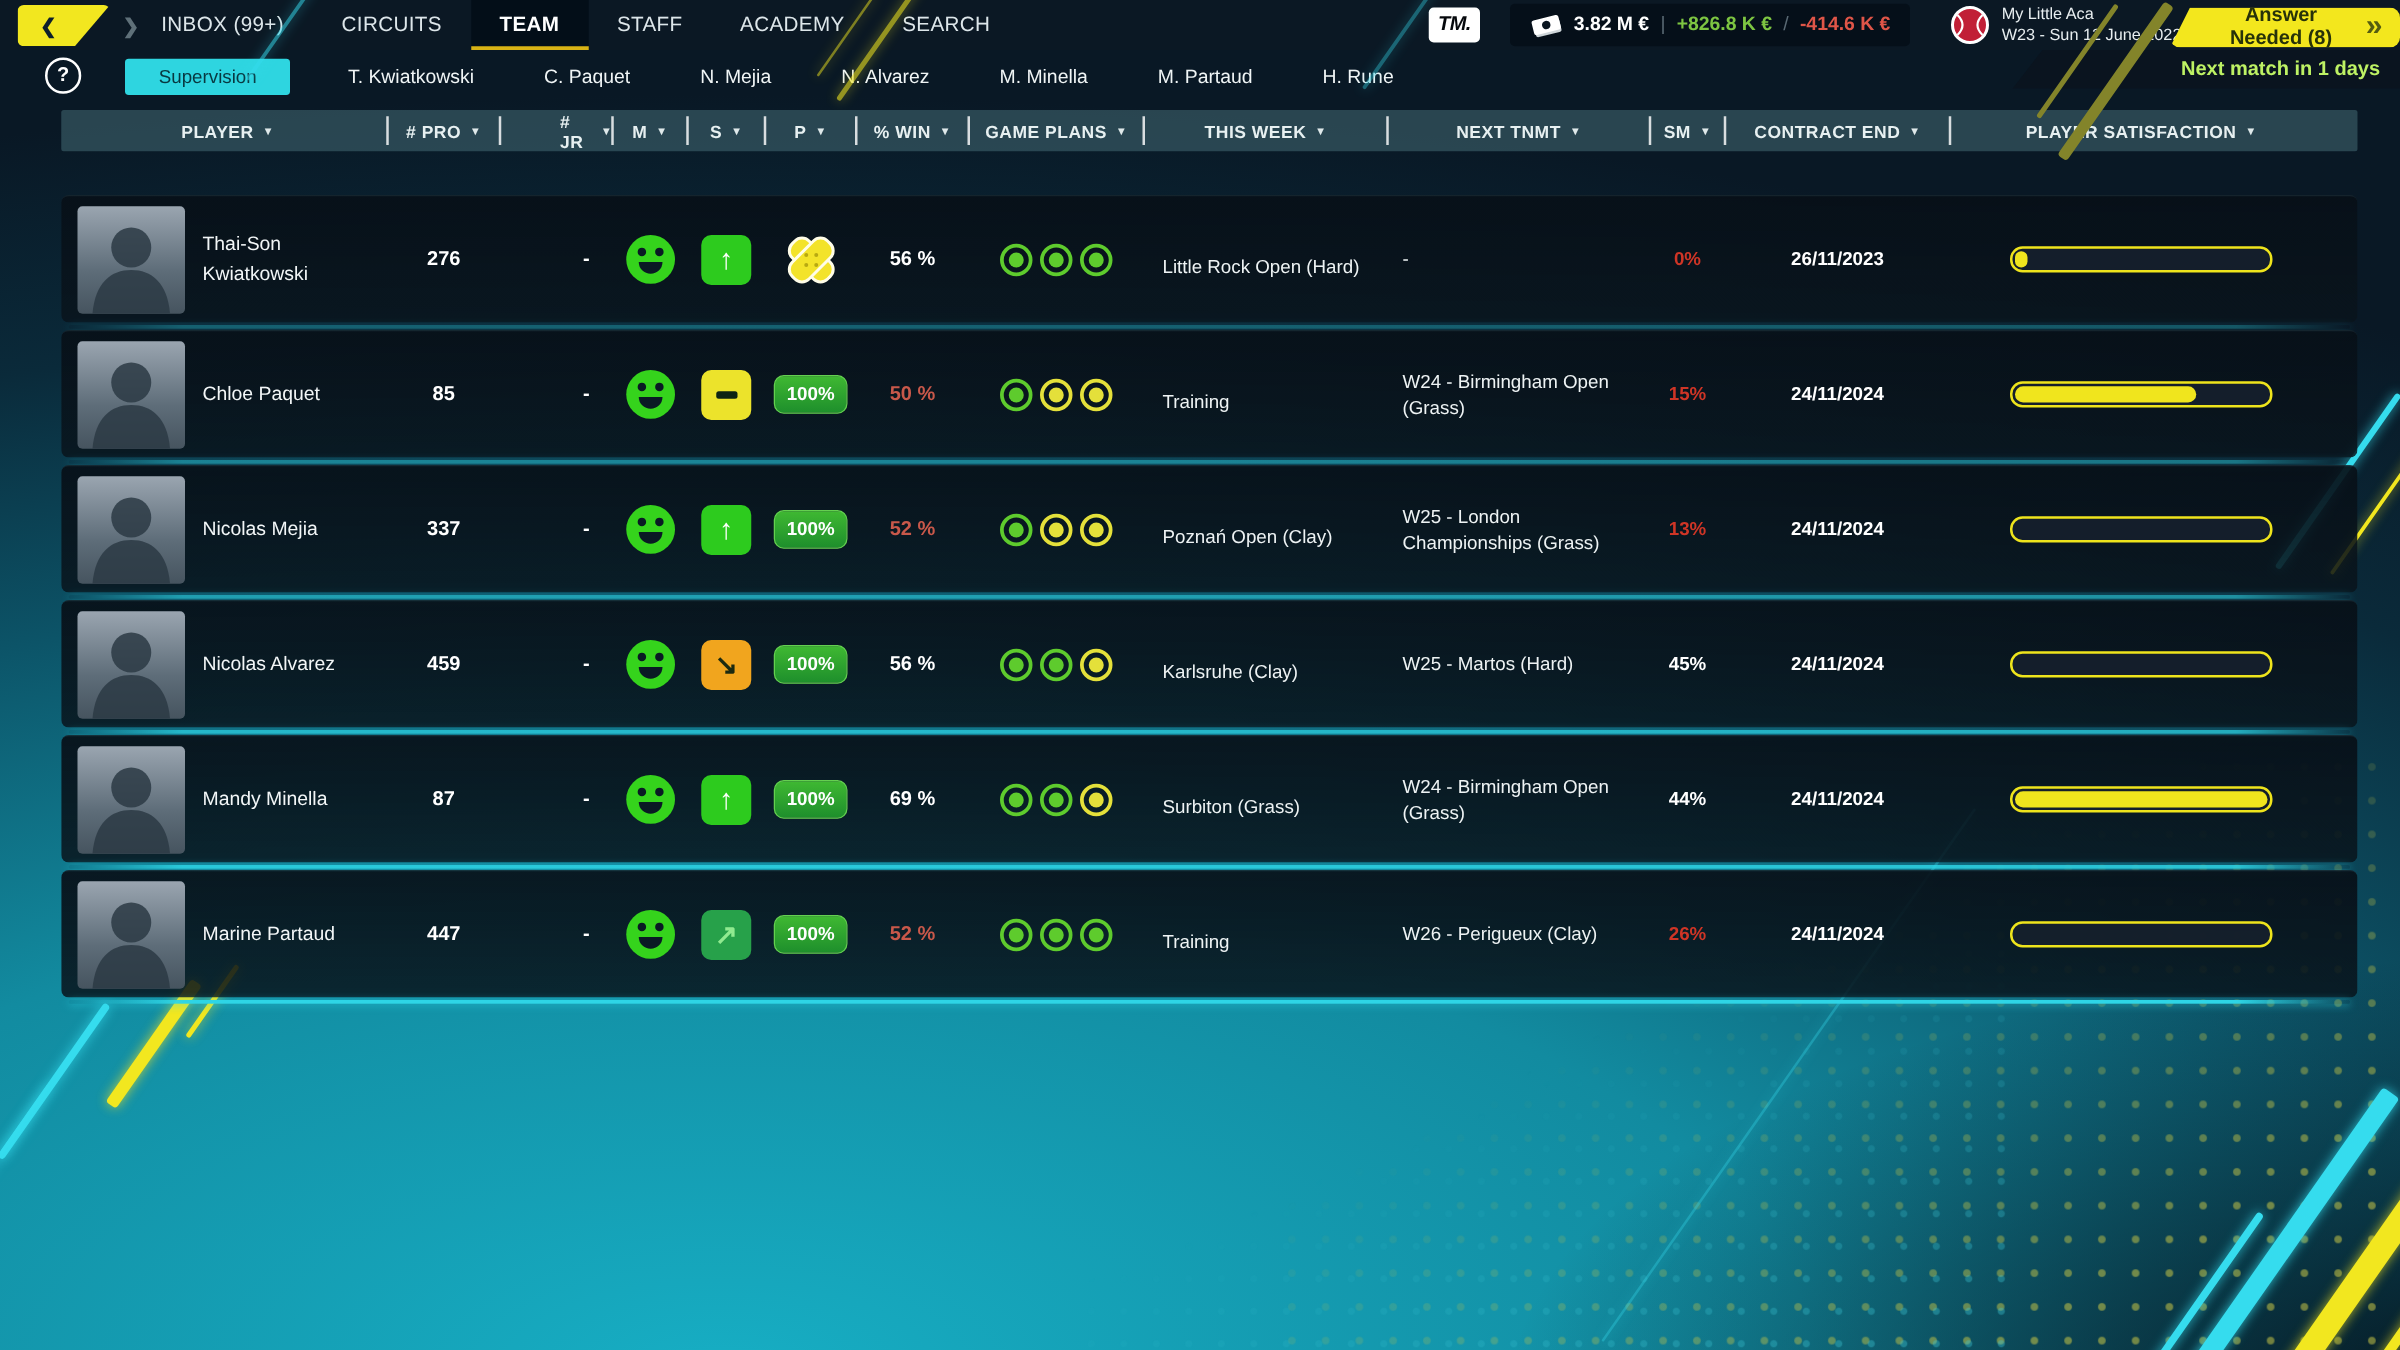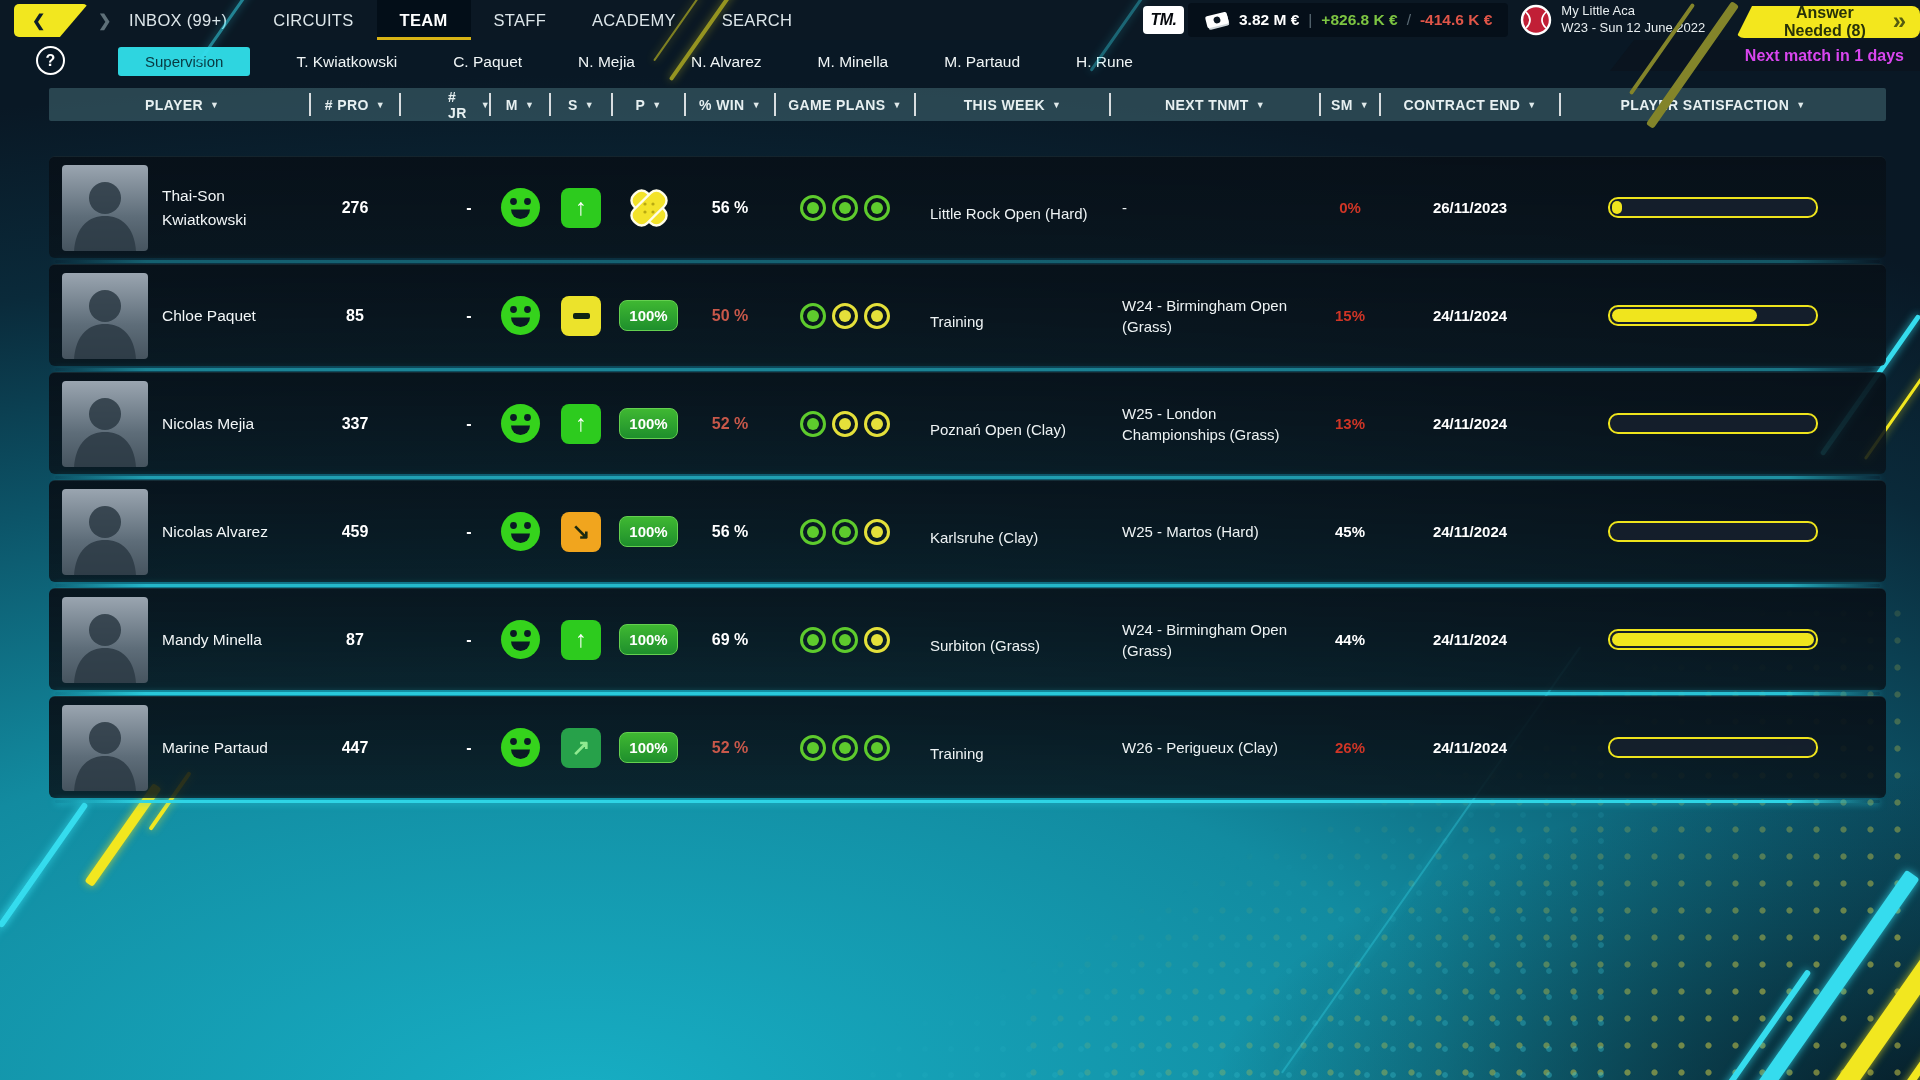--- a/index.html
+++ b/index.html
@@ -35,39 +35,39 @@
   .topbar{position:absolute;left:0;top:0;width:1920px;height:40px;background:#0b1824;z-index:2;}
   .histnav{position:absolute;left:14px;top:4px;display:flex;align-items:center;gap:4px;z-index:3;}
   .btn-back{width:74px;height:33px;background:#f2e71f;border:none;border-radius:5px;
     clip-path:polygon(0 0,100% 0,62% 100%,0 100%);display:flex;align-items:center;padding-left:18px;}
   .btn-back::before{content:"\276E";color:#0d1f2b;font-weight:900;font-size:16px;}
   .btn-fwd{background:none;border:none;padding:0 6px;}
   .btn-fwd::before{content:"\276F";color:#5f7079;font-weight:900;font-size:16px;}
   .mainnav{position:absolute;left:106px;top:0;height:40px;display:flex;z-index:2;}
   .nav-item{background:none;border:none;color:#dde6ea;font-size:16.5px;letter-spacing:.3px;padding:0 23px;height:40px;}
   .nav-item.active{background:#030e18;color:#fff;font-weight:700;box-shadow:inset 0 -3px 0 #d8b315;}
-  .right-cluster{position:absolute;left:1143px;top:3px;display:flex;align-items:center;gap:4px;z-index:2;}
+  .right-cluster{position:absolute;left:1143px;top:3px;display:flex;align-items:center;gap:24px;z-index:2;}
   .tm-logo{width:41px;height:28px;background:#fff;border-radius:4px;color:#05080c;font-weight:900;font-style:italic;
     font-size:16px;display:flex;align-items:center;justify-content:center;letter-spacing:-.5px;}
   .finance{height:34px;background:#050f19;border-radius:4px;display:flex;align-items:center;gap:9px;padding:0 16px;
     font-size:15.5px;font-weight:700;}
   .finance .bal{color:#fff;} .finance .sep{color:#5a6a74;font-weight:400;}
   .finance .inc{color:#7dc542;} .finance .exp{color:#df5548;}
   .club{display:flex;align-items:center;gap:9px;margin-left:8px;}
   .club-text{font-size:13px;color:#e8eef0;line-height:1.3;}
   .btn-answer{position:absolute;left:1736px;top:6px;height:32px;z-index:5;background:#f3e71d;border:none;border-radius:8px;
     clip-path:polygon(16px 0,100% 0,100% 100%,0 100%);padding:0 14px 0 30px;display:flex;align-items:center;gap:9px;
     color:#273209;font-weight:700;font-size:16px;}
   .btn-answer::after{content:"\00BB";font-size:24px;font-weight:900;color:#555c10;line-height:0;margin-top:-3px;}
   .nextmatch{position:absolute;left:1610px;right:0;top:40px;height:31px;z-index:2;background:#0a141f;
     clip-path:polygon(24px 0,100% 0,100% 100%,0 100%);display:flex;align-items:center;justify-content:flex-end;
-    padding:0 16px 0 44px;color:#d946ef;font-weight:700;font-size:16px;}
+    padding:0 16px 0 44px;color:#bef264;font-weight:700;font-size:16px;}
   .btn-help{position:absolute;left:36px;top:46px;width:29px;height:29px;border-radius:50%;border:2.5px solid #fff;
     background:transparent;color:#fff;font-weight:800;font-size:16px;display:flex;align-items:center;justify-content:center;z-index:2;padding:0;}
-  .subnav{position:absolute;left:118px;top:47px;height:29px;display:flex;align-items:center;gap:36px;z-index:2;}
+  .subnav{position:absolute;left:100px;top:47px;height:29px;display:flex;align-items:center;gap:36px;z-index:2;}
   .tab{color:#f0f5f6;font-size:15.5px;background:none;border:none;padding:4px 10px;}
   .tab.active{background:#2ed5e0;color:#083840;border-radius:3px;padding:6px 27px;font-size:15px;}
 
   
   .table{position:absolute;left:49px;top:88px;width:1837px;z-index:1;}
   .thead{display:flex;height:33px;background:rgba(70,112,120,.52);border-radius:2px;align-items:center;}
   .hcell{display:flex;align-items:center;justify-content:center;gap:7px;color:#e7f0f1;font-size:14px;font-weight:700;
     letter-spacing:.4px;height:100%;position:relative;box-sizing:border-box;}
   .hcell:not(:first-child)::before{content:"";position:absolute;left:-1px;top:5px;bottom:5px;width:2px;background:rgba(255,255,255,.82);}
   .hcell.col-player{justify-content:flex-start;padding-left:96px;}

